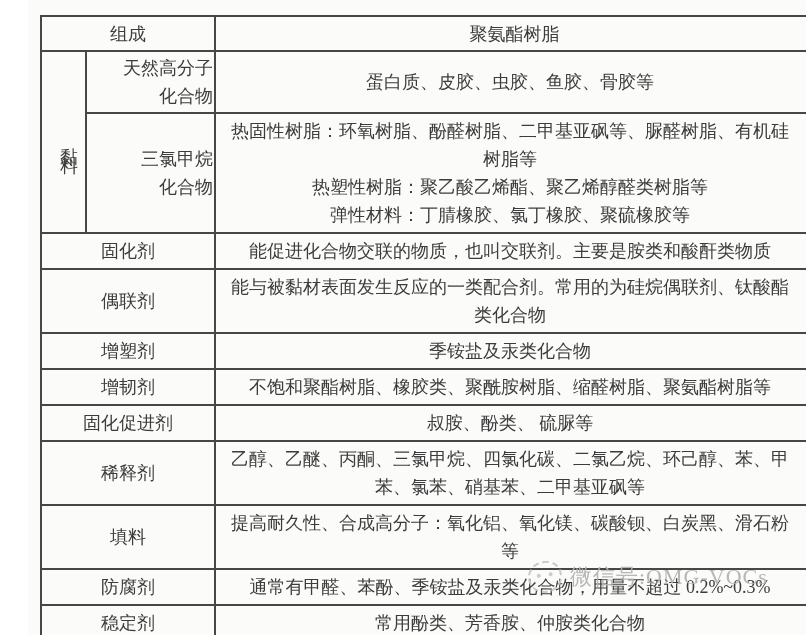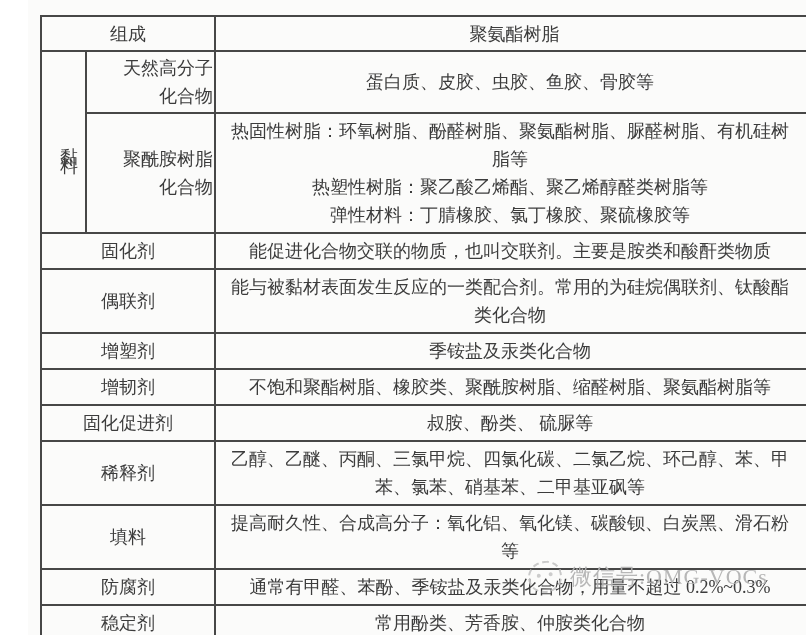--- a/index.html
+++ b/index.html
@@ -81,24 +81,24 @@
     </tr>
 
     <tr style="height:62px">
       <td rowspan="2" class="vert-lbl">黏料</td>
       <td class="sub-lbl">天然高分子
 化合物</td>
       <td class="content">蛋白质、皮胶、虫胶、鱼胶、骨胶等</td>
     </tr>
 
     <tr style="height:111px">
-      <td class="sub-lbl">聚酰胺树脂
+      <td class="sub-lbl">三氯甲烷
 化合物</td>
       <td class="content">
-        <p class="para">热固性树脂：环氧树脂、酚醛树脂、聚氨酯树脂、脲醛树脂、有机硅树脂等</p>
+        <p class="para">热固性树脂：环氧树脂、酚醛树脂、二甲基亚砜等、脲醛树脂、有机硅树脂等</p>
         <p class="para">热塑性树脂：聚乙酸乙烯酯、聚乙烯醇醛类树脂等</p>
         <p class="para">弹性材料：丁腈橡胶、氯丁橡胶、聚硫橡胶等</p>
       </td>
     </tr>
 
     <tr style="height:22px">
       <td colspan="2" class="lbl">固化剂</td>
       <td class="content">能促进化合物交联的物质，也叫交联剂。主要是胺类和酸酐类物质</td>
     </tr>
     <tr style="height:58px">

